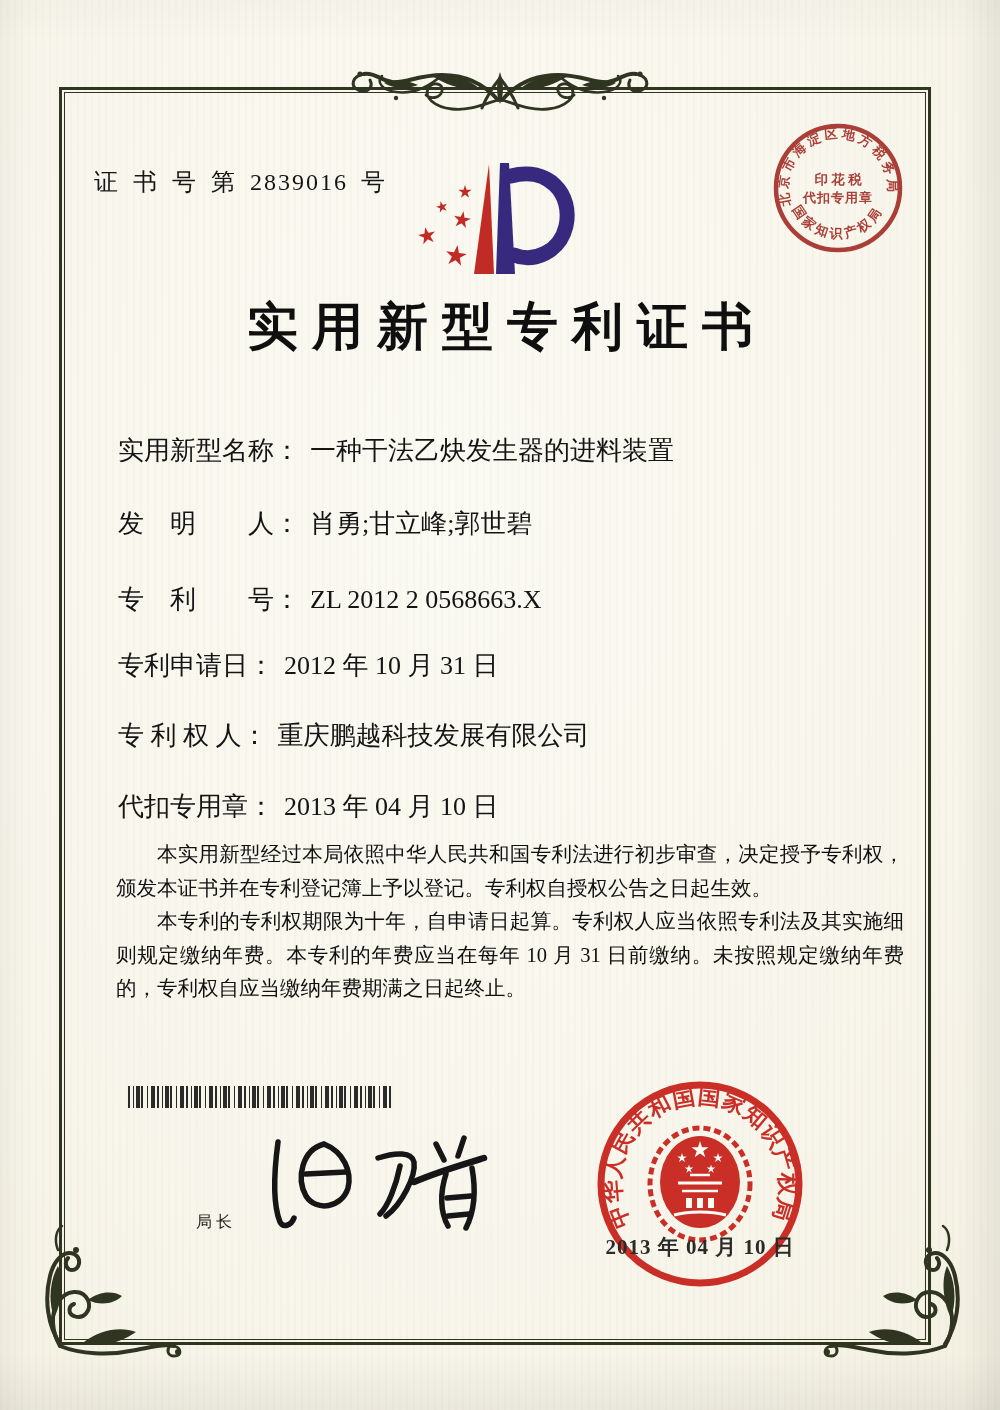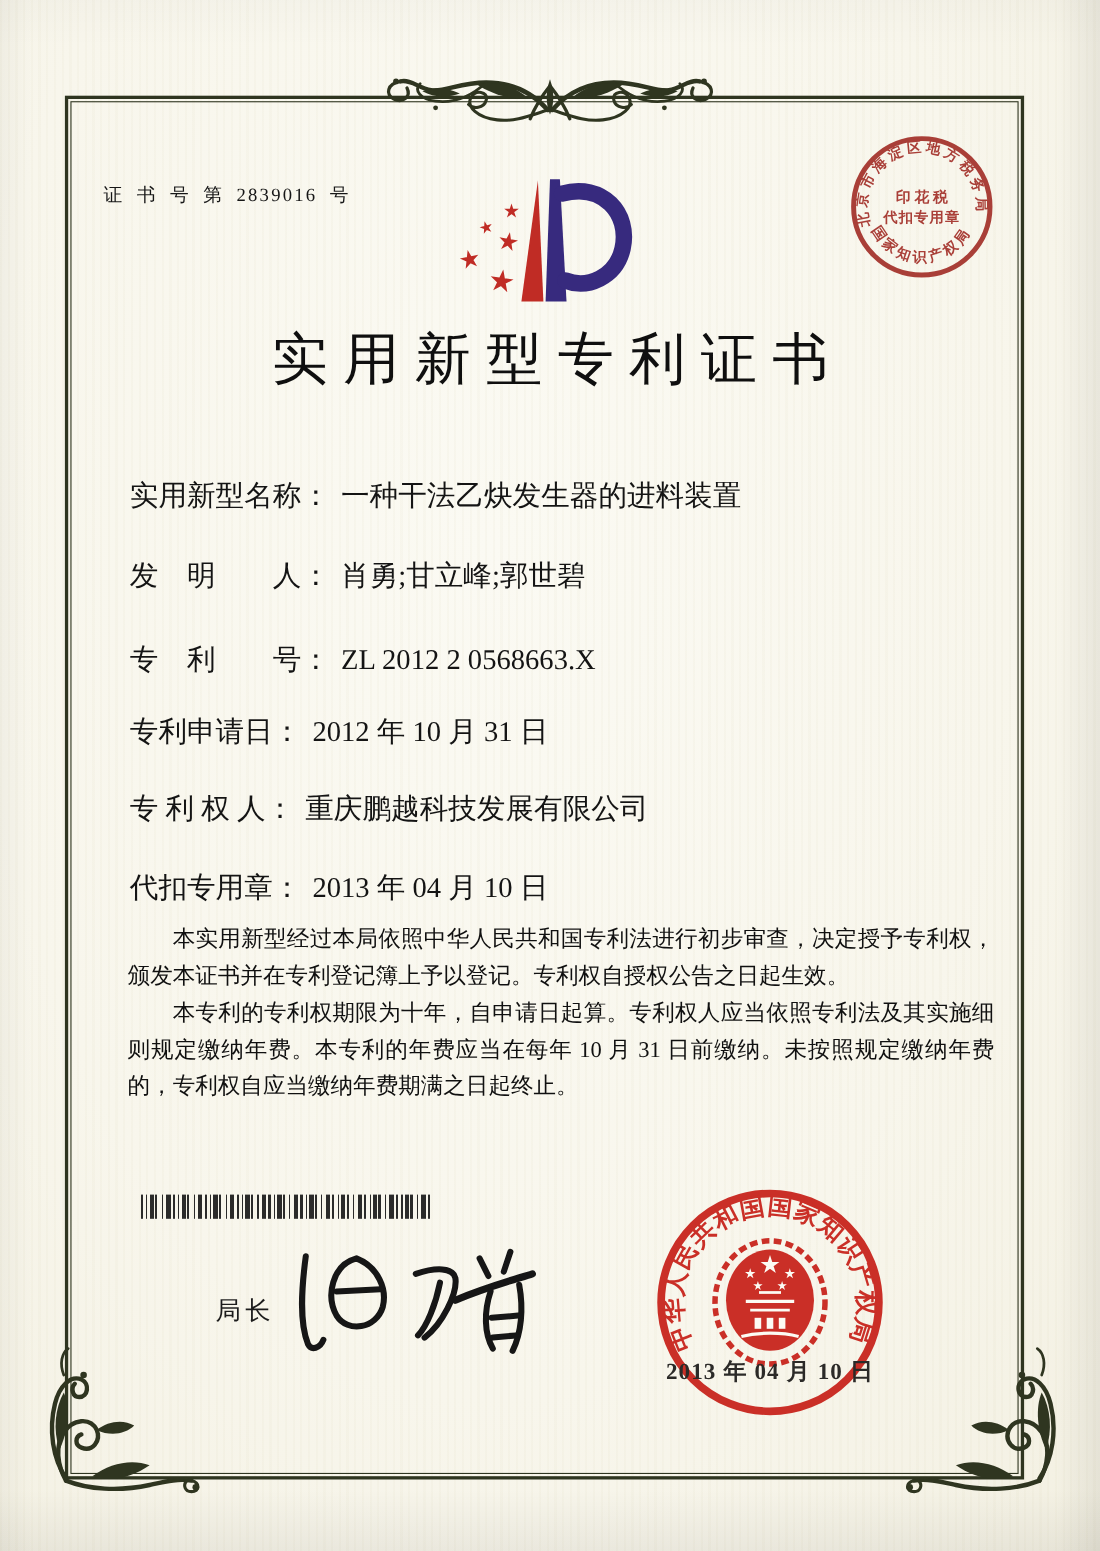--- a/index.html
+++ b/index.html
@@ -13,38 +13,38 @@
     color:#1a1a1a;}
   
   .frame-outer{position:absolute;left:59px;top:87px;width:872px;height:1258px;
     border:3px solid var(--frame-green,#2f3520);box-sizing:border-box;}
   .frame-inner{position:absolute;inset:2px;border:1.5px solid var(--frame-green,#2f3520);}
   .ornament{position:absolute;pointer-events:none;}
   .orn-top{left:315px;top:42px;}
   .orn-bl{left:22px;top:1220px;}
   .orn-br{left:808px;top:1220px;transform:scaleX(-1);}
   
-  .cert-no{position:absolute;left:94px;top:166px;font-size:17px;letter-spacing:2px;word-spacing:5px;color:#161616;}
-  .title{position:absolute;left:0;top:293px;width:100%;text-align:center;font-size:51px;font-weight:400;
+  .cert-no{position:absolute;left:94px;top:166px;font-size:24px;letter-spacing:2px;word-spacing:5px;color:#161616;}
+  .title{position:absolute;left:0;top:293px;width:100%;text-align:center;font-size:51px;font-weight:700;
     letter-spacing:14px;text-indent:14px;color:#0f0f0f;}
   .fields{position:absolute;left:118px;top:0;width:780px;}
   .field{position:absolute;left:0;white-space:nowrap;font-size:26px;color:#141414;}
   .field:nth-child(1){top:433px}.field:nth-child(2){top:506px}.field:nth-child(3){top:582px}
   .field:nth-child(4){top:648px}.field:nth-child(5){top:718px}.field:nth-child(6){top:789px}
   .fvalue{margin-left:10px;}
   .paras{position:absolute;left:116px;top:838px;width:788px;font-size:20.5px;line-height:33.5px;
     text-align:justify;color:#101010;}
   .paras p{margin:0;text-indent:2em;}
   
   .barcode{position:absolute;left:128px;top:1086px;width:263px;height:22px;opacity:.9;
     background:repeating-linear-gradient(90deg,#141414 0 2px,transparent 2px 5px,#141414 5px 6px,
       transparent 6px 8px,#141414 8px 12px,transparent 12px 13px,#141414 13px 15px,transparent 15px 19px,
       #141414 19px 20px,transparent 20px 23px,#141414 23px 27px,transparent 27px 29px);}
   
-  .sig-label{position:absolute;left:196px;top:1176px;font-size:23px;letter-spacing:4px;color:#1c1c1c;}
+  .sig-label{position:absolute;left:196px;top:1212px;font-size:16px;letter-spacing:4px;color:#1c1c1c;}
   .sig-svg{position:absolute;left:250px;top:1114px;}
   
   .tax-stamp{position:absolute;left:768px;top:118px;opacity:.92;}
   .seal{position:absolute;left:594px;top:1078px;opacity:.95;}
   .seal-date{position:absolute;left:594px;top:1233px;width:212px;text-align:center;font-size:21px;
     font-weight:700;letter-spacing:1px;color:#2b2a28;}
   .footer{position:absolute;left:0;top:1299px;width:100%;text-align:center;font-size:16px;
     letter-spacing:4px;color:var(--footer-text,#80805f);}
   svg text{font-family:"Liberation Serif","DejaVu Serif",serif;}
 </style>

